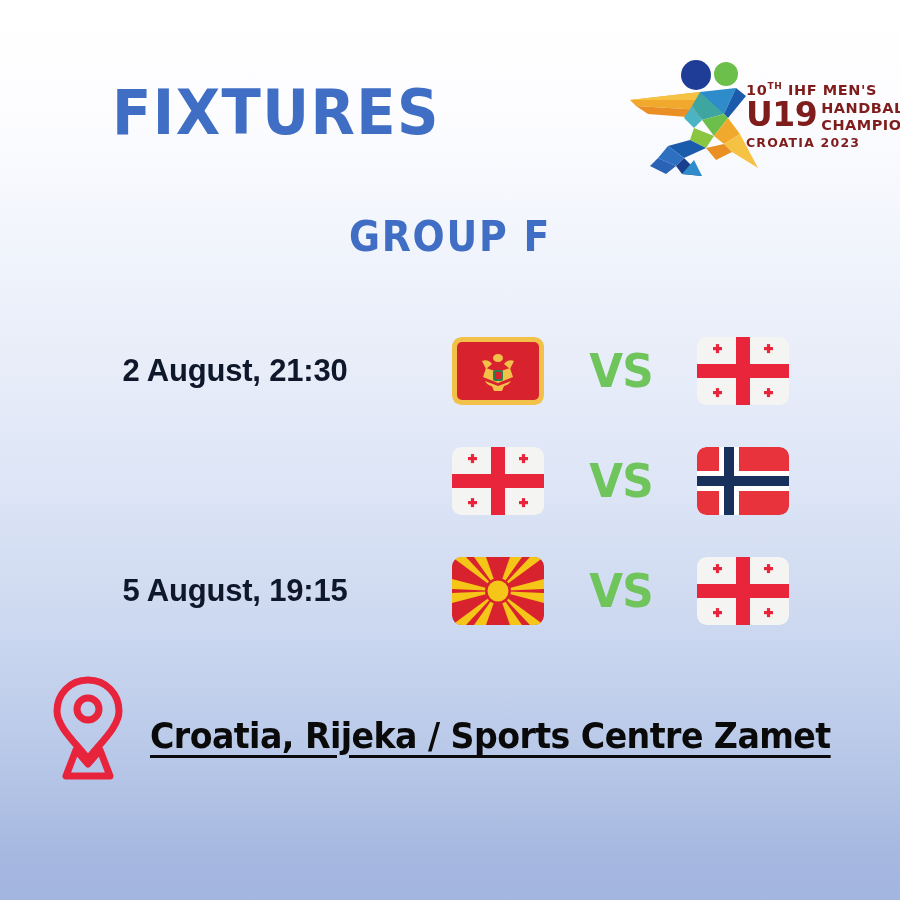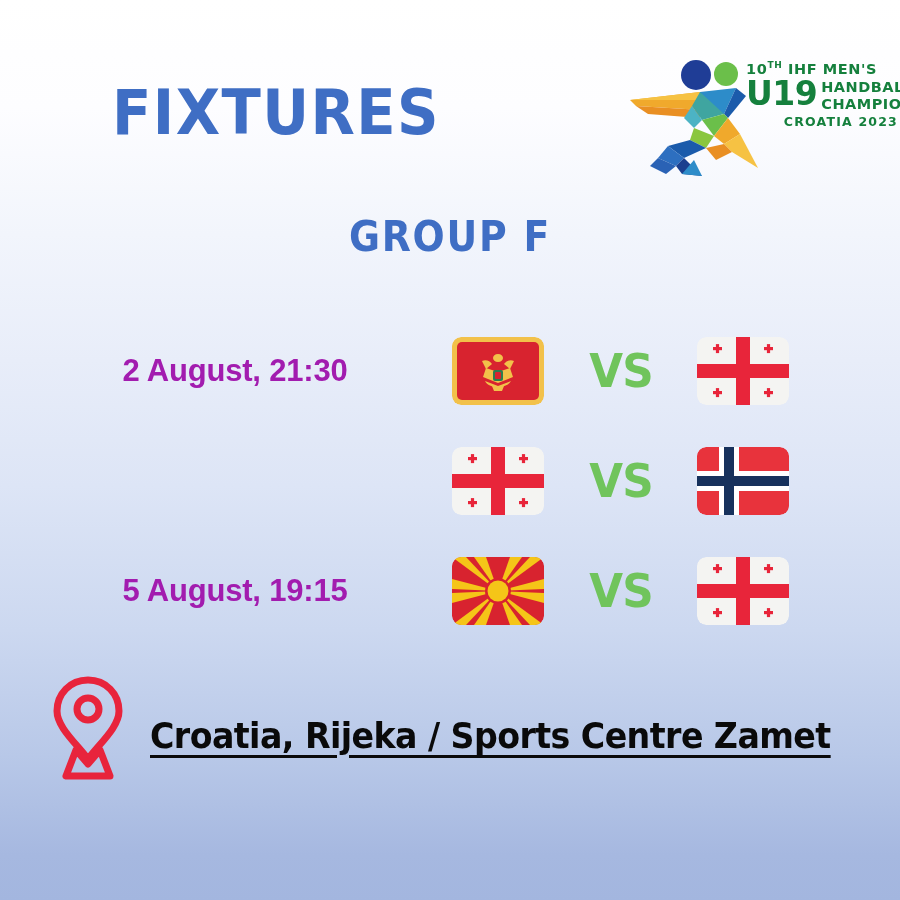--- a/index.html
+++ b/index.html
@@ -59,23 +59,23 @@
   .logo-mark {
     position: absolute;
     left: 0;
     top: 0;
     width: 132px;
     height: 130px;
   }
   .logo-text {
     position: absolute;
     left: 118px;
-    top: 13px;
+    top: 34px;
     width: 152px;
-    color: #15803d;
+    color: #7f1d1d;
     font-family: "DejaVu Sans", sans-serif;
   }
   .lt-line1 {
     font-size: 14.5px;
     font-weight: bold;
     letter-spacing: 0.6px;
     line-height: 1;
     white-space: nowrap;
   }
   .lt-line1 sup { font-size: 9px; vertical-align: super; }
@@ -95,21 +95,21 @@
     font-size: 14.5px;
     font-weight: bold;
     letter-spacing: 0.5px;
     line-height: 1.12;
     white-space: nowrap;
   }
   .lt-line4 {
     font-size: 12.5px;
     font-weight: bold;
     letter-spacing: 1.2px;
-    text-align: right;
+    text-align: left;
     margin-top: 2px;
     white-space: nowrap;
   }
 
   
   .group-heading {
     position: absolute;
     left: 0;
     right: 0;
     top: 168px;
@@ -135,21 +135,21 @@
     display: flex;
     align-items: center;
   }
   .fixture-date {
     position: absolute;
     left: 60px;
     width: 350px;
     text-align: center;
     font-size: 31px;
     font-weight: bold;
-    color: #a21caf;
+    color: #0f172a;
     letter-spacing: -0.2px;
     white-space: nowrap;
   }
   .flag-slot {
     position: absolute;
     width: 96px;
     height: 70px;
     display: flex;
     align-items: center;
     justify-content: center;

